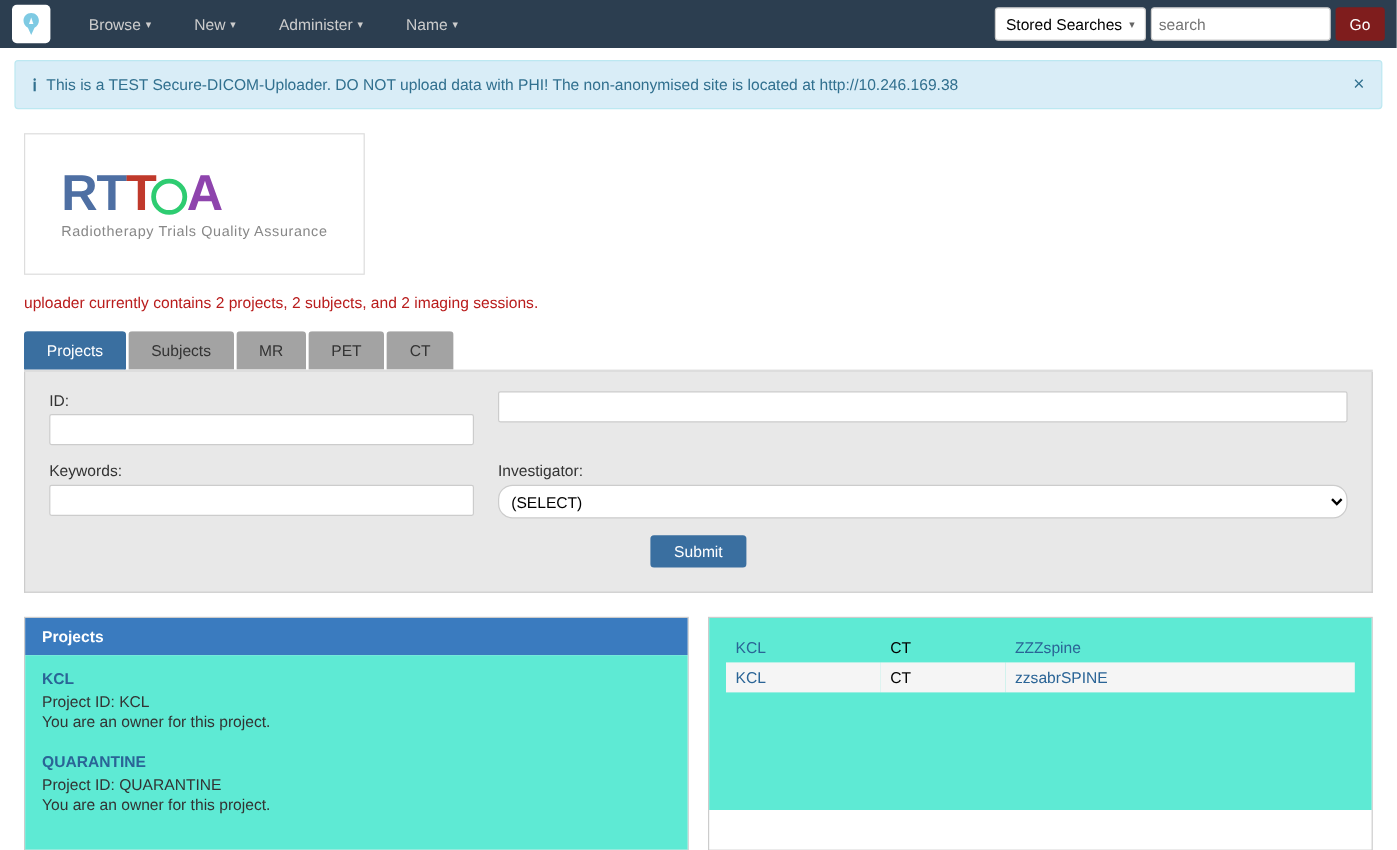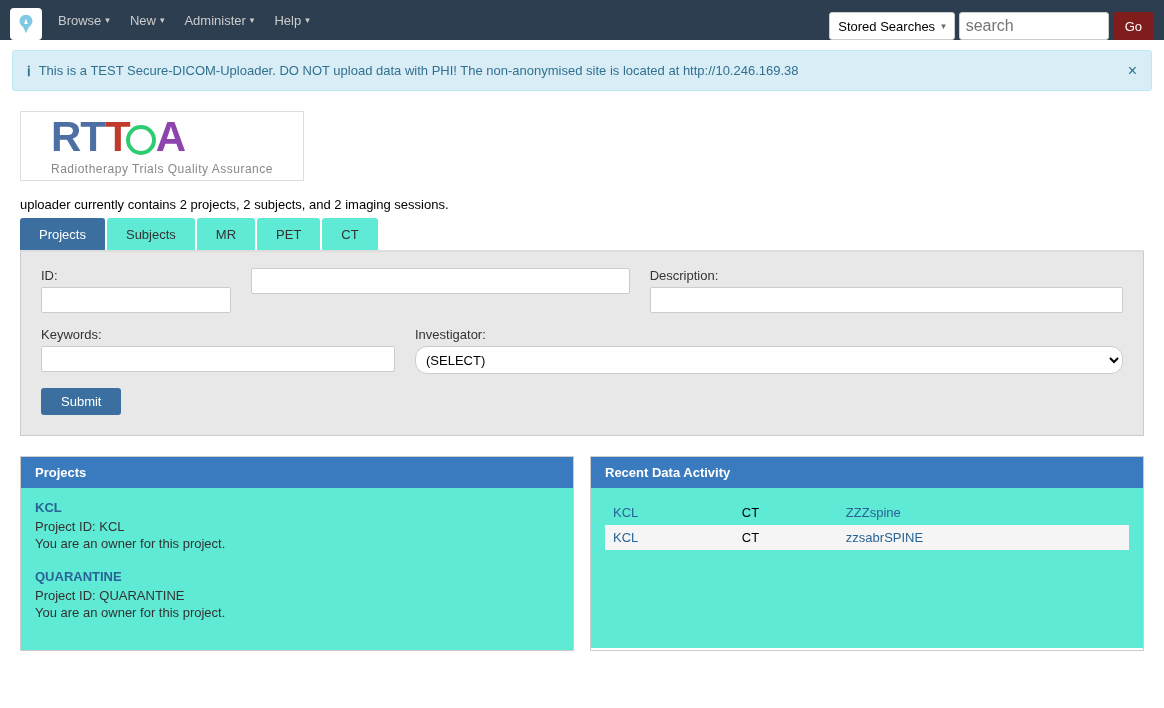--- a/index.html
+++ b/index.html
@@ -2,24 +2,24 @@
 <html><head>
   <meta charset="utf-8">
   <style>
     * { box-sizing: border-box; margin: 0; padding: 0; }
     body { font-family: Arial, Helvetica, sans-serif; font-size: 13px; background: #fff; }
 
     
     .navbar {
       background: #2c3e50;
       display: flex;
-      align-items: flex-end;
+      align-items: center;
       height: 40px;
       padding: 0 10px;
-      gap: 0;
+      gap: 16px;
     }
     .navbar-logo {
       width: 32px; height: 32px;
       background: #fff;
       border-radius: 4px;
       display: flex; align-items: center; justify-content: center;
       margin-right: 6px;
       flex-shrink: 0;
     }
     .navbar-logo svg { width: 22px; height: 22px; }
@@ -50,21 +50,21 @@
       cursor: pointer;
       font-size: 13px;
       gap: 6px;
     }
     .stored-searches-btn .caret { font-size: 9px; color: #666; }
     .search-input {
       height: 28px;
       border: 1px solid #ccc;
       border-radius: 3px;
       padding: 0 6px;
-      font-size: 16px;
+      font-size: 13px;
       width: 150px;
     }
     .go-btn {
       height: 28px;
       background: #7f1d1d;
       color: #fff;
       border: none;
       border-radius: 3px;
       padding: 0 12px;
       cursor: pointer;
@@ -87,21 +87,21 @@
     .alert-bar .alert-icon { font-weight: bold; font-size: 14px; flex-shrink: 0; }
     .alert-bar .close-btn { margin-left: auto; cursor: pointer; font-size: 16px; color: #31708f; }
 
     
     .main { padding: 0 20px; }
 
     
     .logo-area {
       border: 1px solid #ddd;
       display: inline-block;
-      padding: 4px 30px;
+      padding: 28px 30px;
       margin: 10px 0 16px 0;
     }
     .logo-text {
       font-size: 42px;
       font-weight: bold;
       line-height: 1;
       letter-spacing: -1px;
     }
     .logo-rt { color: #4e6fa3; }
     .logo-t { color: #c0392b; }
@@ -115,36 +115,36 @@
       margin-left: -4px;
     }
     .logo-sub {
       font-size: 12px;
       color: #888;
       text-align: center;
       margin-top: 4px;
       letter-spacing: 0.5px;
     }
 
-    .summary-text { font-size: 13px; color: #000000; margin-bottom: 6px; }
+    .summary-text { font-size: 13px; color: #b91c1c; margin-bottom: 16px; }
 
     
     .tab-bar {
       display: flex;
       border-bottom: 2px solid #ddd;
       margin-bottom: 0;
     }
     .tab {
       padding: 8px 18px;
       cursor: pointer;
       border: 1px solid transparent;
       border-bottom: none;
       font-size: 13px;
       color: #333;
-      background: #5eead4;
+      background: #a3a3a3;
       margin-right: 2px;
       border-radius: 3px 3px 0 0;
     }
     .tab.active {
       background: #3a6fa0;
       color: #fff;
       border-color: #3a6fa0;
     }
 
     
@@ -182,21 +182,21 @@
     .fg-inv { flex: 2; }
     .investigator-select {
       height: 28px;
       border: 1px solid #ccc;
       border-radius: 12px;
       padding: 0 6px;
       font-size: 13px;
       background: #fff;
       min-width: 160px;
     }
-    .form-actions { display: flex; justify-content: flex-start; margin-top: 4px; }
+    .form-actions { display: flex; justify-content: center; margin-top: 4px; }
     .submit-btn {
       background: #3a6fa0;
       color: #fff;
       border: none;
       border-radius: 3px;
       padding: 6px 20px;
       font-size: 13px;
       cursor: pointer;
     }
 
@@ -251,21 +251,21 @@
   </div>
   <div class="nav-item">
     <span>New</span>
     <span class="caret">▾</span>
   </div>
   <div class="nav-item">
     <span>Administer</span>
     <span class="caret">▾</span>
   </div>
   <div class="nav-item">
-    <span>Help</span>
+    <span>Name</span>
     <span class="caret">▾</span>
   </div>
 
   <div class="navbar-right">
     <button class="stored-searches-btn">
       <span>Stored Searches</span>
       <span class="caret">▾</span>
     </button>
     <input class="search-input" type="text" placeholder="search" style="">
     <button class="go-btn">Go</button>
@@ -301,24 +301,20 @@
   </div>
 
   
   <div class="search-form">
     <div class="form-row">
       <div class="form-group fg-id">
         <label>ID:</label>
         <input type="text" style="">
       </div>
       <div class="form-group fg-name">
-        <input type="text" style="">
-      </div>
-      <div class="form-group fg-desc">
-        <label>Description:</label>
         <input type="text" style="">
       </div>
     </div>
     <div class="form-row">
       <div class="form-group fg-kw">
         <label>Keywords:</label>
         <input type="text" style="">
       </div>
       <div class="form-group fg-inv">
         <label>Investigator:</label>
@@ -356,21 +352,20 @@
           </div>
           <div class="project-meta">
             You are an <strong>owner</strong> for this project.
           </div>
         </div>
 
       </div>
     </div>
 
     <div class="panel">
-      <div class="panel-header">Recent Data Activity</div>
       <div class="panel-body">
         <table class="activity-table">
           <tbody>
             <tr>
               <td class="td-link">KCL</td>
               <td>CT</td>
               <td class="td-link">ZZZspine</td>
             </tr>
             <tr>
               <td class="td-link">KCL</td>

